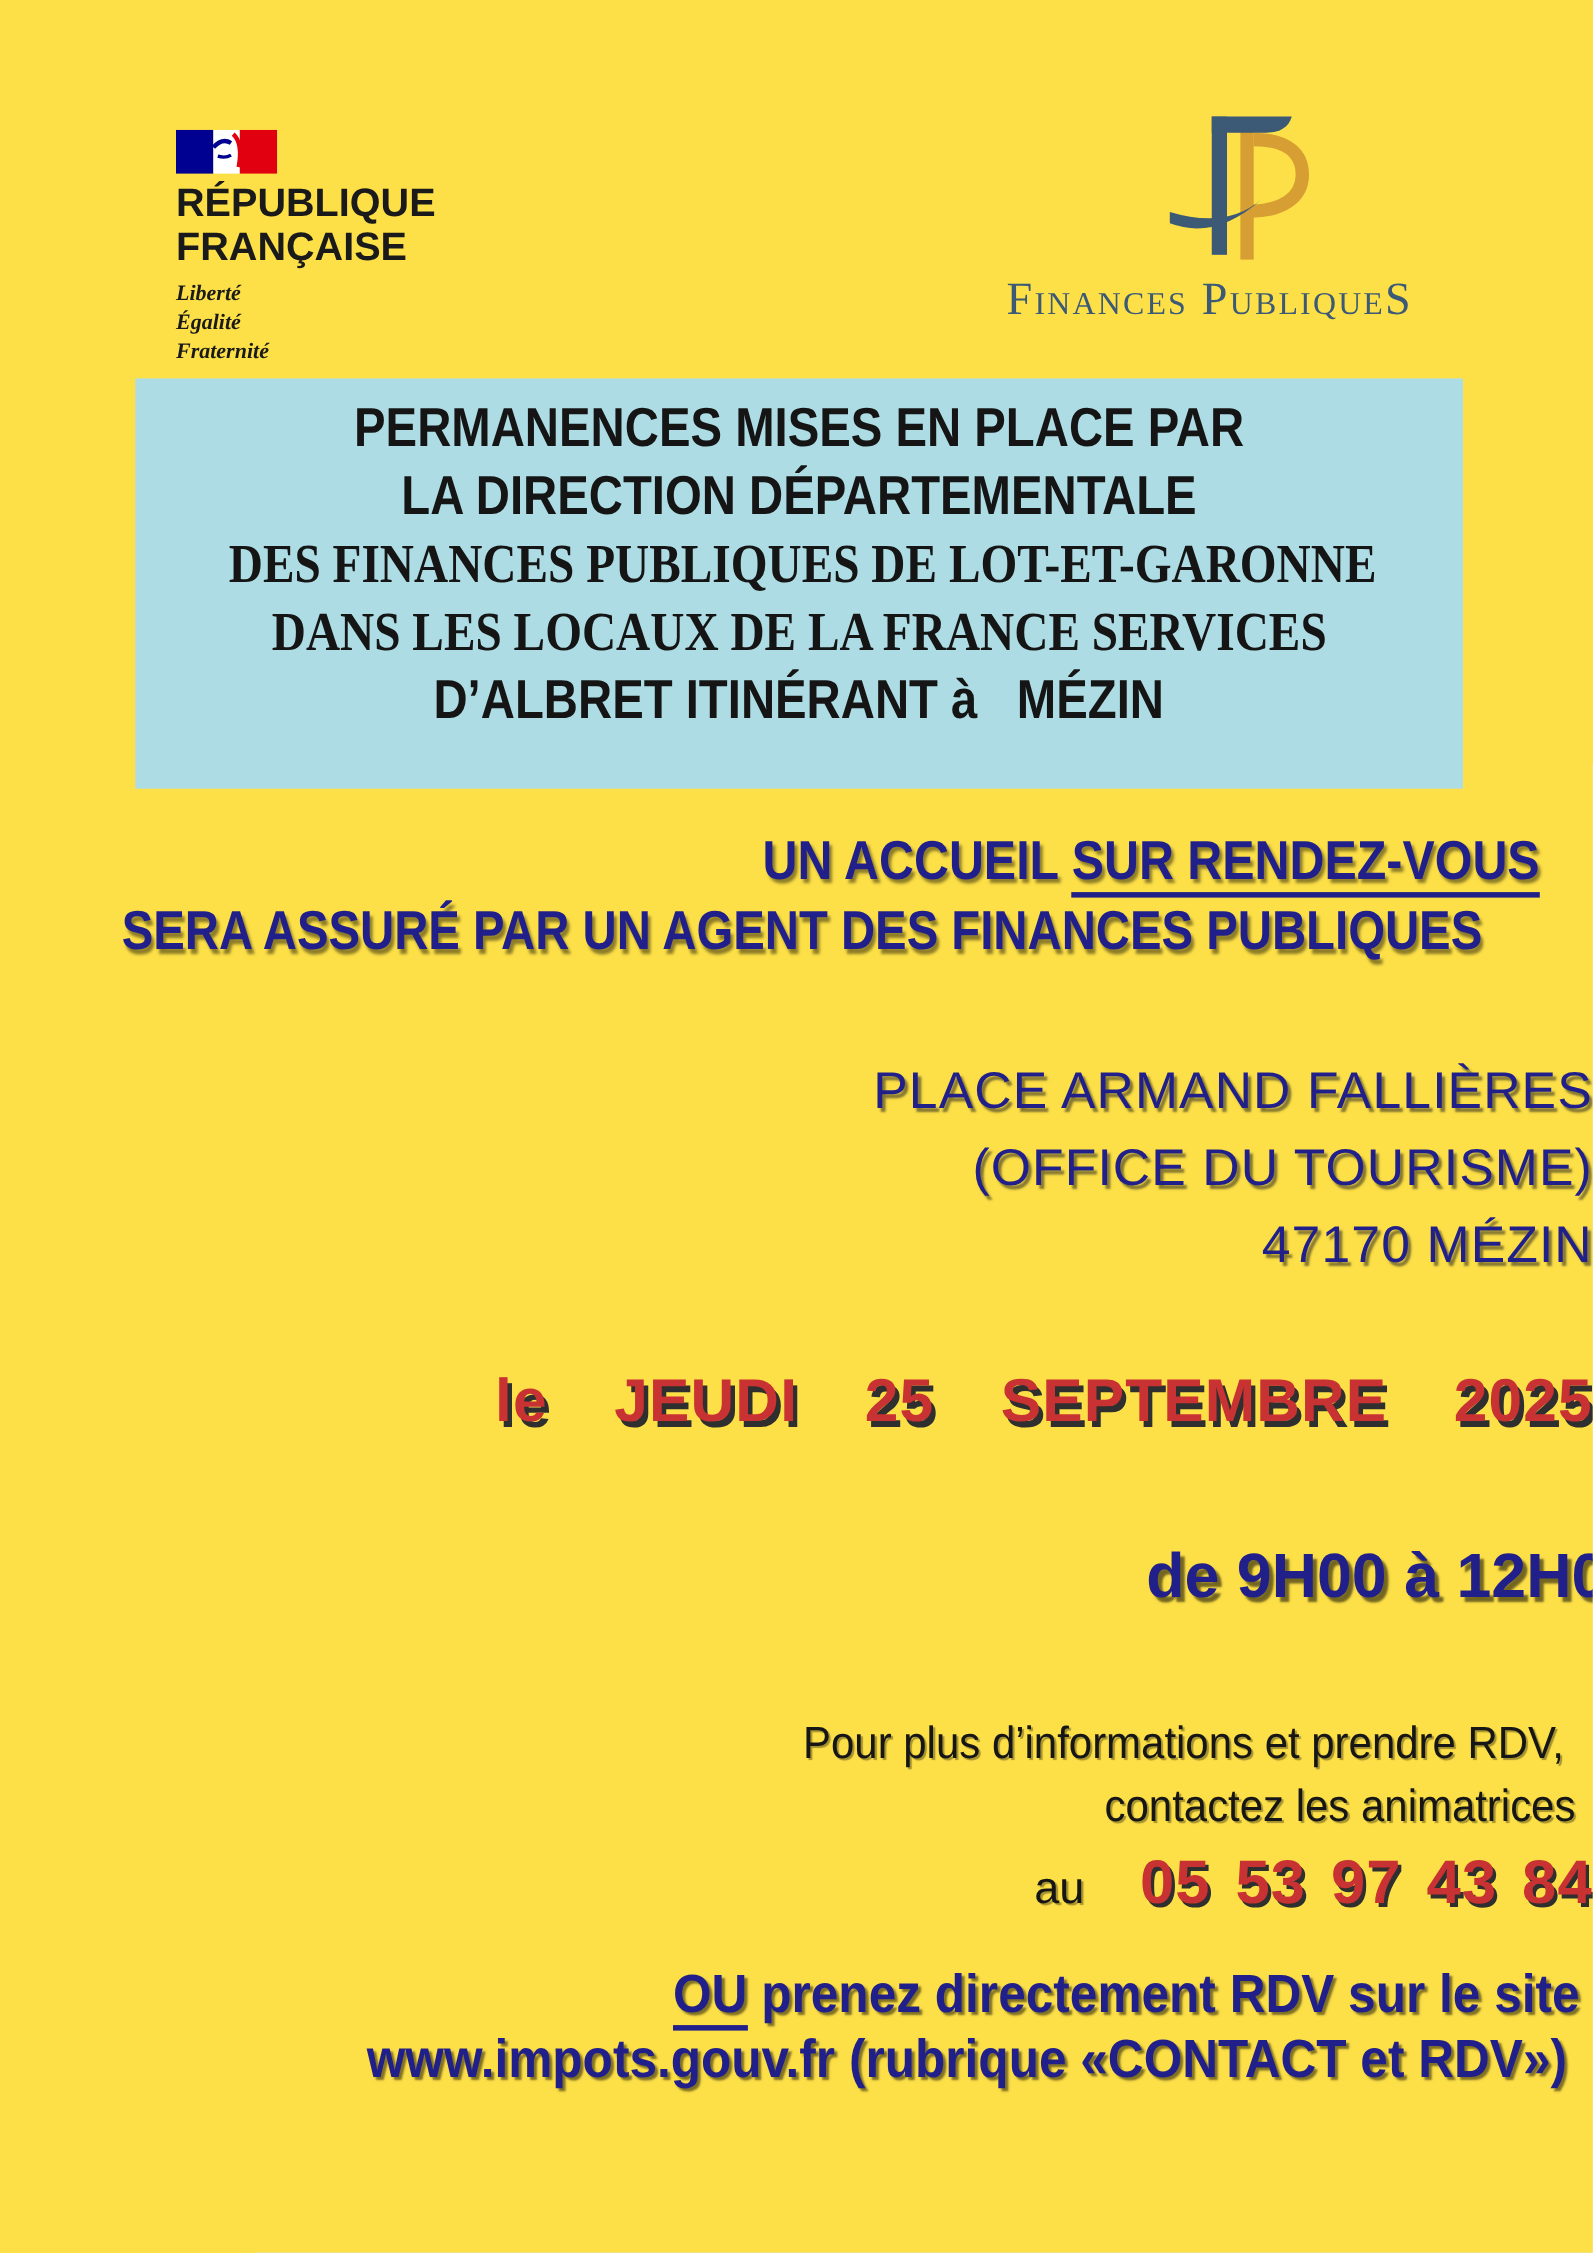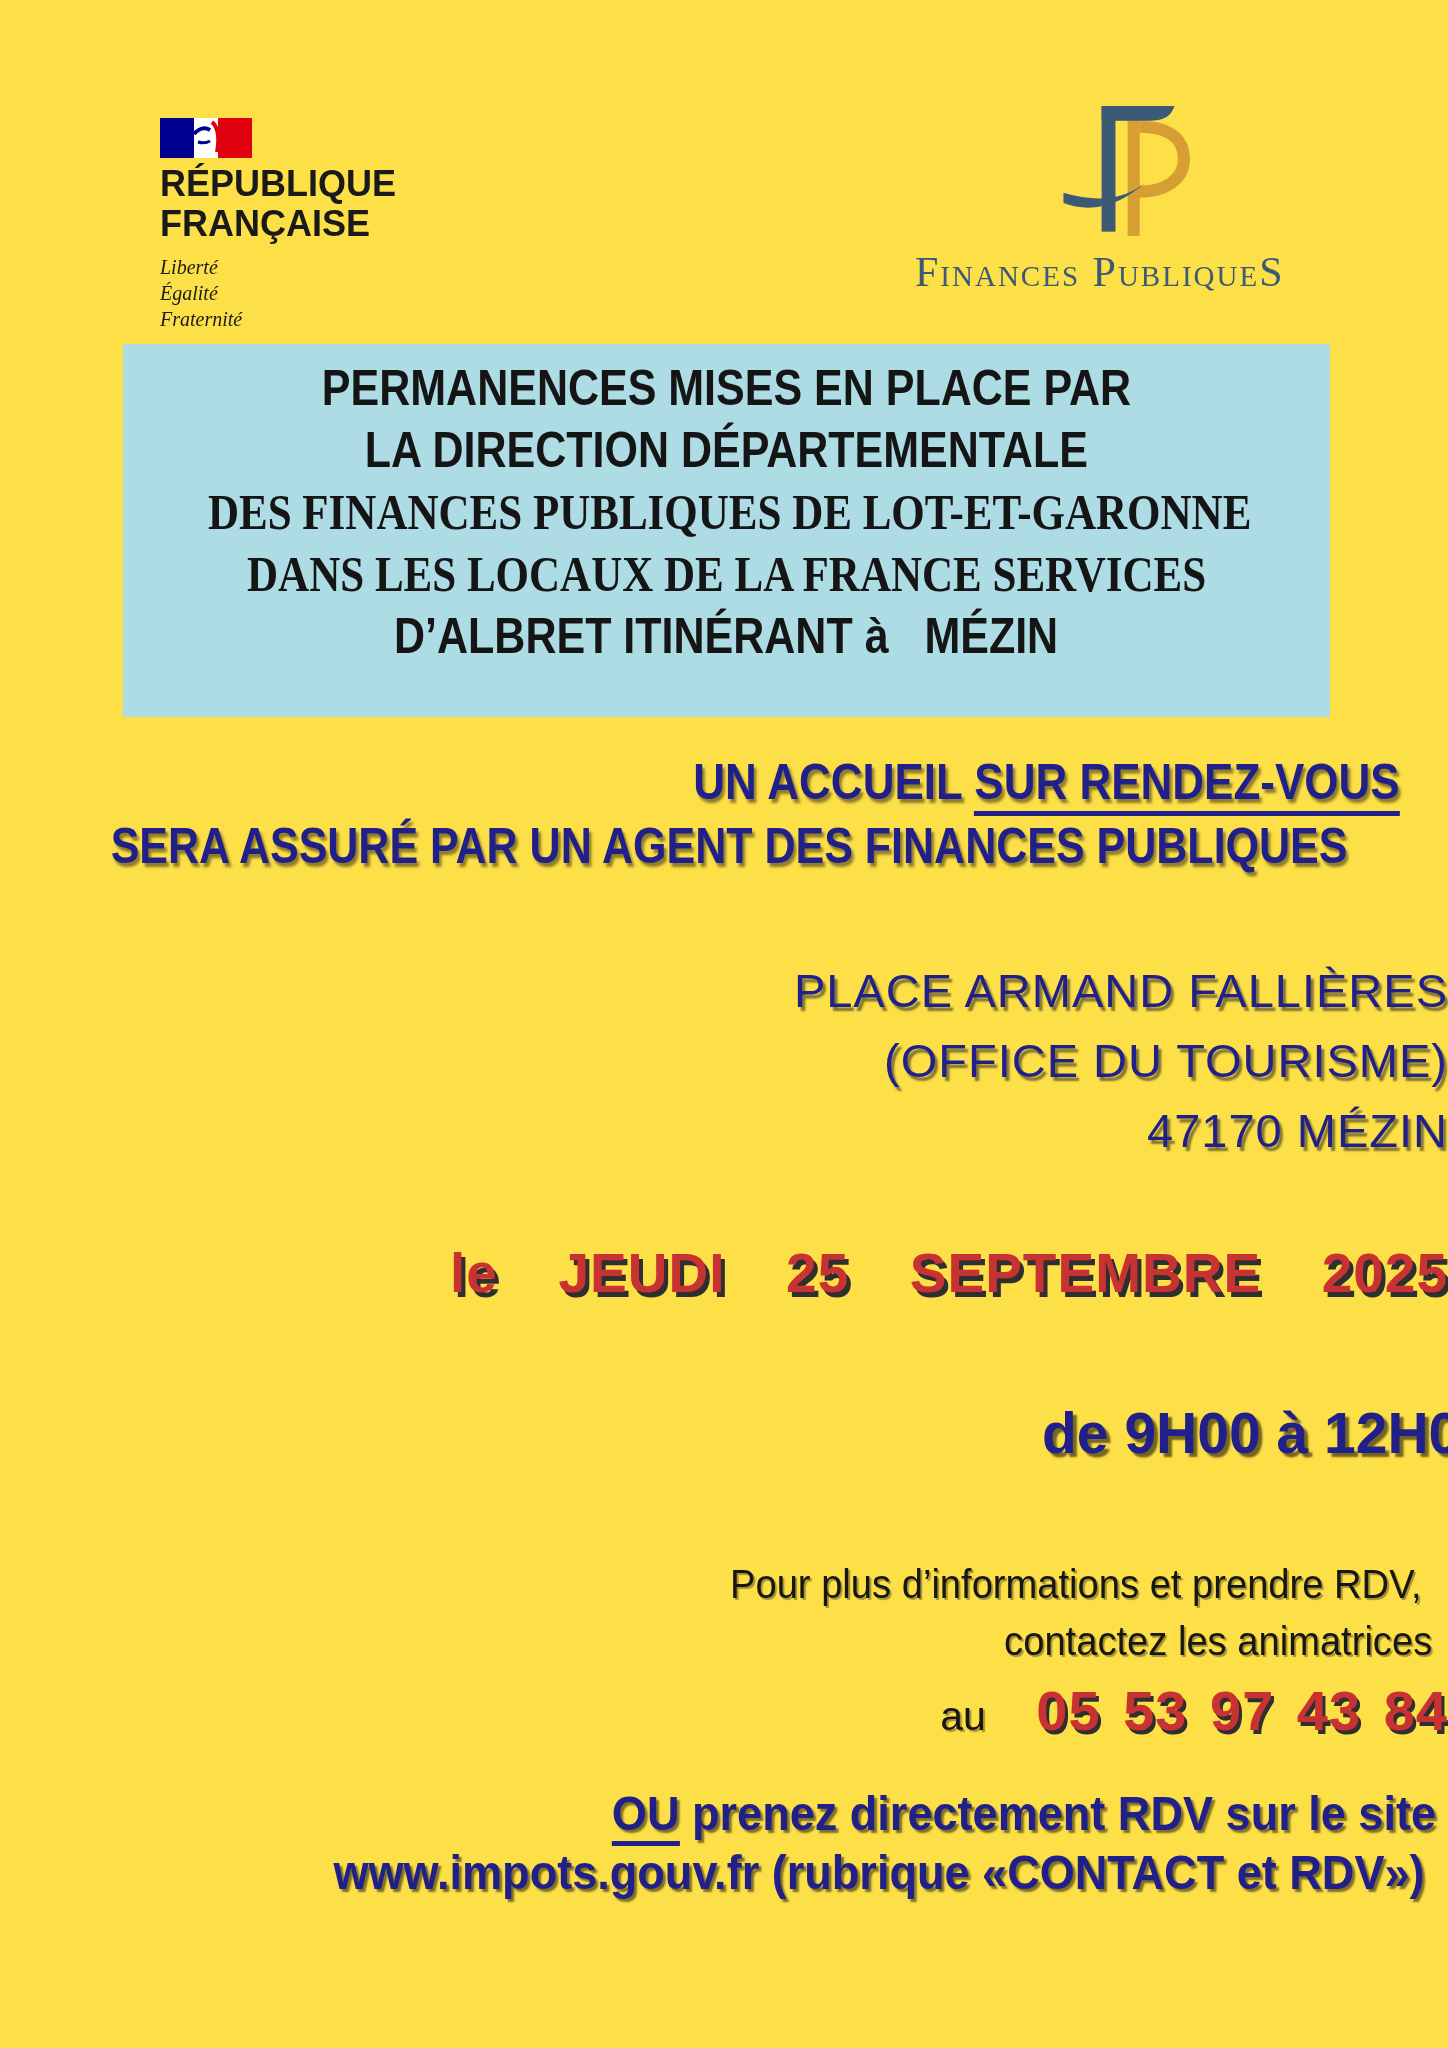--- a/index.html
+++ b/index.html
@@ -25,21 +25,21 @@
   .rf-logo{position:absolute;left:160px;top:118px;width:260px;}
   .rf-flag{display:block;width:92px;height:40px;}
   .rf-wordmark{
     margin-top:6px;
     font-weight:bold;font-size:36px;line-height:40px;
     letter-spacing:0px;color:#1a1a1a;
   }
   .rf-motto{
     margin-top:10px;
     font-family:"Liberation Serif", serif;
-    font-style:italic;font-size:20px;line-height:26px;color:#1a1a1a;
+    font-style:italic;font-size:20px;line-height:26px;color:#1a1a1a;font-weight:bold;
   }
   .fp-logo{position:absolute;left:915px;top:96px;width:420px;}
   .fp-monogram{display:block;margin:0 auto;width:130px;height:150px;}
   .fp-caption{
     margin-top:4px;
     font-family:"Liberation Serif", serif;
     font-variant:small-caps;
     font-size:42px;line-height:44px;
     letter-spacing:2px;
     color:var(--fp-blue);

